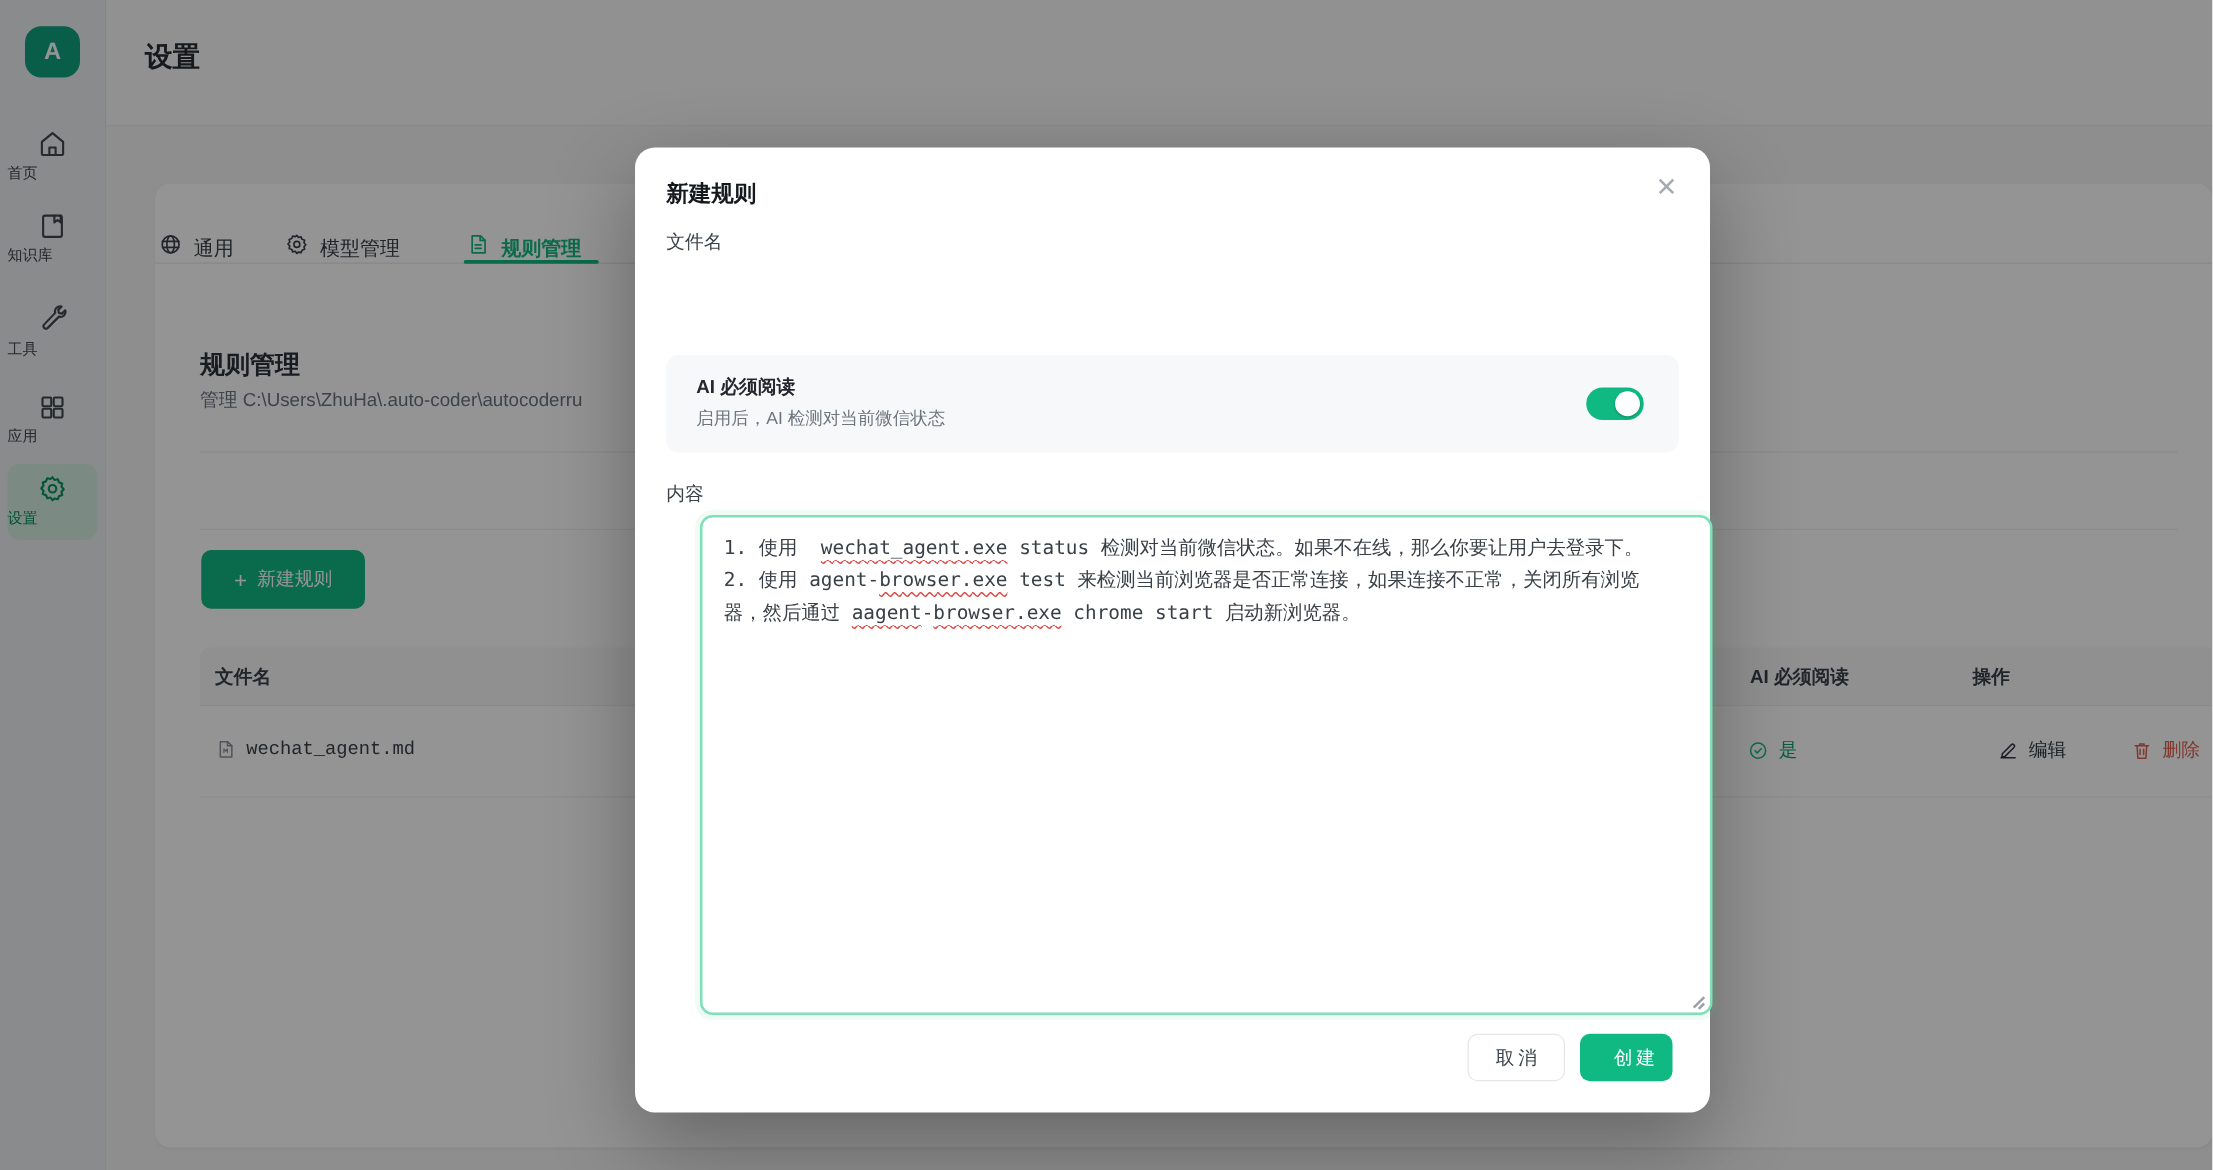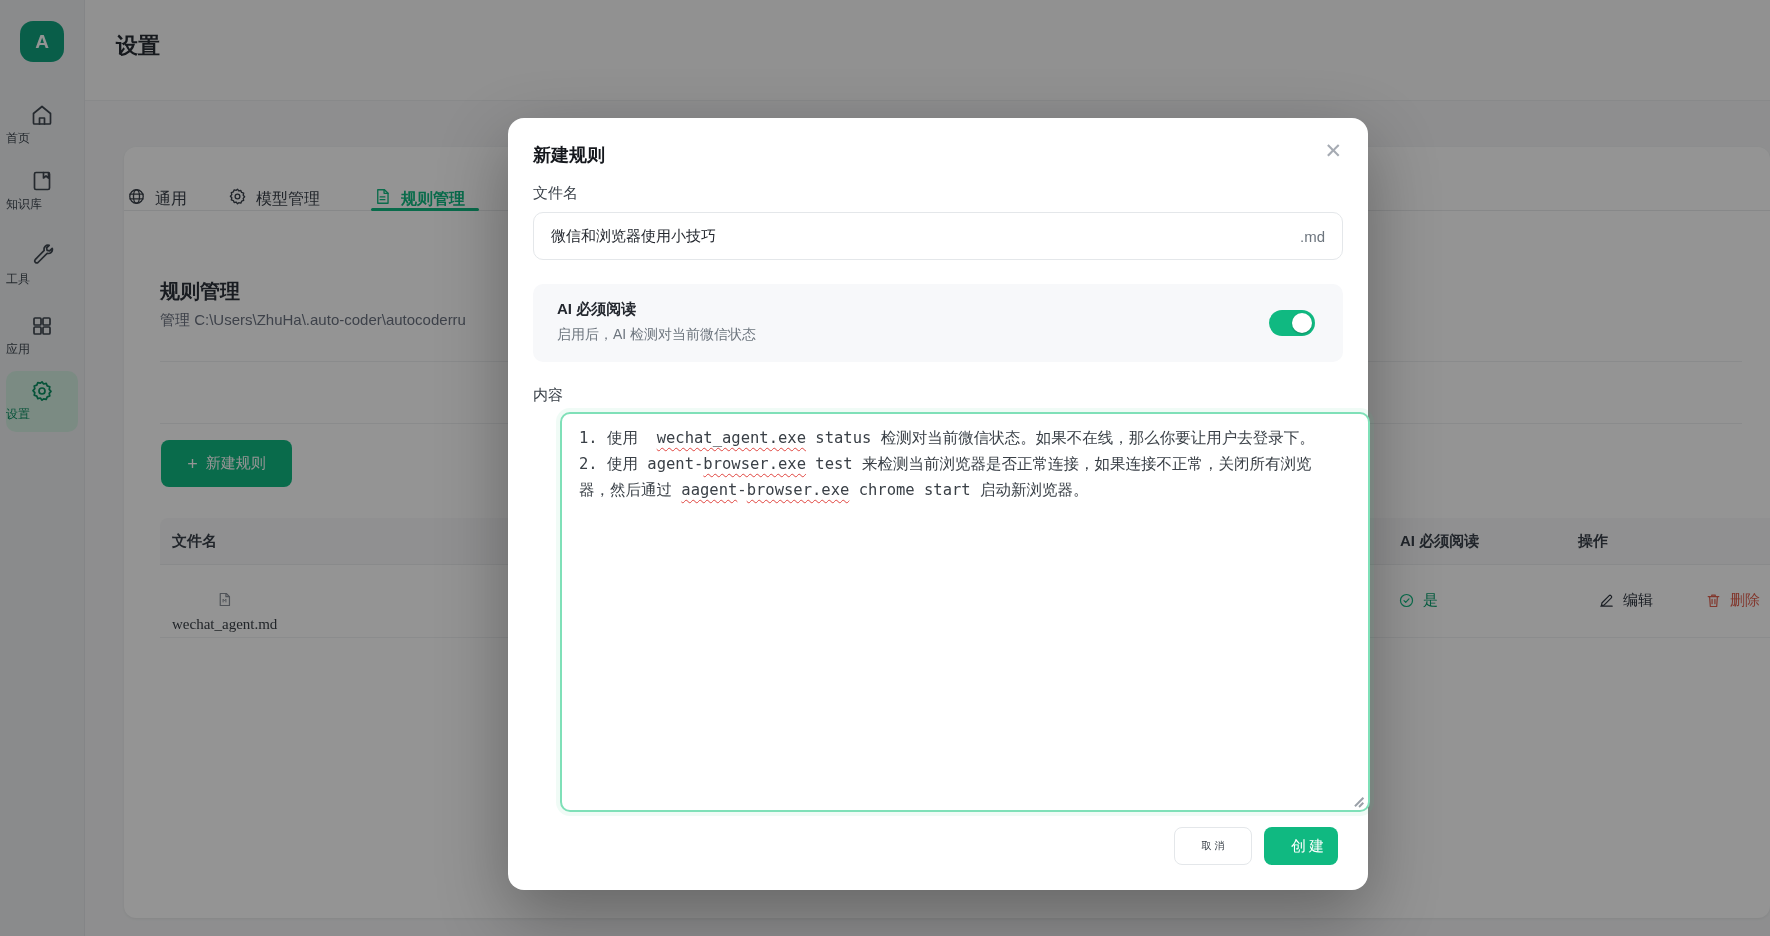--- a/index.html
+++ b/index.html
@@ -36,21 +36,21 @@
                   color:#fff; font-size:15px; display:flex; align-items:center; justify-content:center; gap:8px; cursor:pointer; font-family:inherit; }
   .new-rule-btn .plus { font-size:18px; font-weight:400; line-height:1; }
 
   .rules-table { position:absolute; left:36px; right:0; top:371px; }
   .thead { position:relative; height:47px; background:#f8f9fa; border-bottom:1px solid #eceef0; border-radius:8px 0 0 0; }
   .th { position:absolute; top:14px; font-size:15px; font-weight:600; color:#3a414a; white-space:nowrap; }
   .th1 { left:12px; } .th2 { left:1240px; } .th3 { left:1418px; }
   .trow { position:relative; height:73px; border-bottom:1px solid #f0f1f3; }
   .cell { position:absolute; top:26px; display:flex; align-items:center; gap:8px; font-size:15px; white-space:nowrap; }
   .cell svg { width:17px; height:17px; stroke-width:1.7; stroke-linecap:round; stroke-linejoin:round; }
-  .cell-file { left:12px; color:#3a4047; font-family:Liberation Serif, serif;flex-direction:column; }
+  .cell-file { left:12px; color:#3a4047; font-family:Liberation Mono, monospace; }
   .cell-file svg { stroke:#8a9099; fill:none; }
   .cell-ai { left:1238px; color:#0a9f6d; }
   .cell-ai svg { stroke:#10b981; fill:none; }
   .cell-edit { left:1438px; color:#2f3640; cursor:pointer; }
   .cell-edit svg { stroke:#2f3640; fill:none; }
   .cell-del { left:1545px; color:#e0604f; cursor:pointer; }
   .cell-del svg { stroke:#e0604f; fill:none; }
 
   
   .overlay { position:absolute; inset:0; background:rgba(0,0,0,.42); z-index:5; }
@@ -72,21 +72,21 @@
   .m-textarea { position:absolute; left:25px; top:294px; width:810px; height:400px; border:2px solid #7fe0b8; border-radius:10px;
                 background:#fff; box-shadow:0 0 0 4px rgba(62,207,142,.08);margin-left:27px; }
   .ta-content { padding:11px 17px; font-family:"DejaVu Sans Mono","Liberation Mono",monospace; font-size:15.5px; line-height:26px;
                 color:#3a4047; white-space:pre-wrap; }
   .sq { text-decoration-line:underline; text-decoration-style:wavy; text-decoration-color:#e0443f; text-decoration-thickness:1px; text-underline-offset:4px; }
   .resize-handle { position:absolute; right:3px; bottom:3px; width:12px; height:12px; }
   .resize-handle::before, .resize-handle::after { content:""; position:absolute; background:#9aa0a8; height:1.5px; transform:rotate(-45deg); }
   .resize-handle::before { width:12px; left:0; top:6px; }
   .resize-handle::after { width:6px; left:5px; top:9px; }
   .m-cancel { position:absolute; right:116px; top:709px; width:78px; height:38px; border:1px solid #e4e7ea; border-radius:8px; background:#fff;
-              font-size:10px; color:#3a4149; letter-spacing:3px; text-indent:3px; cursor:pointer; font-family:inherit; }
+              font-size:15px; color:#3a4149; letter-spacing:3px; text-indent:3px; cursor:pointer; font-family:inherit; }
   .m-create { position:absolute; right:30px; top:709px; width:74px; height:38px; border:none; border-radius:8px; background:#10b981;
               font-size:15px; color:#fff; letter-spacing:3px; text-indent:3px; cursor:pointer; font-family:inherit;padding-left:13px; }
 </style>
 </head>
 <body>
 
 <div class="stage">
 
   <aside class="sidebar">
     <div class="avatar">A</div>
@@ -234,24 +234,20 @@
     </div>
   </div>
 
   <div class="overlay"></div>
 
   <div class="modal">
     <div class="m-title">新建规则</div>
     <div class="m-close">✕</div>
 
     <div class="m-label lbl-file">文件名</div>
-    <div class="m-input">
-      <input type="text" value="微信和浏览器使用小技巧" style="">
-      <span class="m-suffix">.md</span>
-    </div>
 
     <div class="toggle-row">
       <div class="t-title">AI 必须阅读</div>
       <div class="t-sub">启用后，AI 检测对当前微信状态</div>
       <div class="switch">
           <div class="knob"></div>
         </div>
     </div>
 
     <div class="m-label lbl-content">内容</div>

